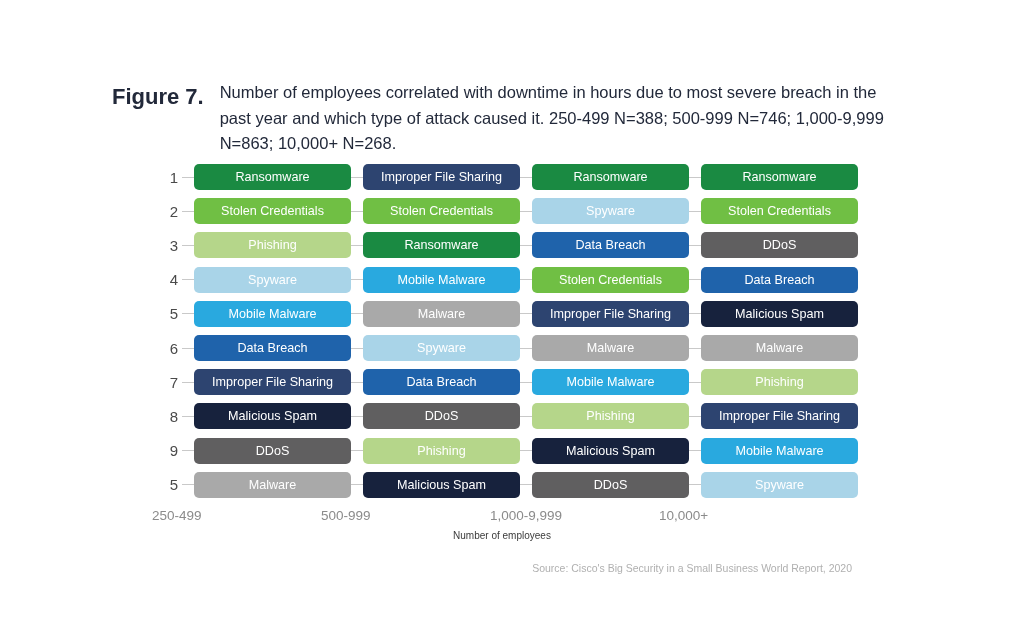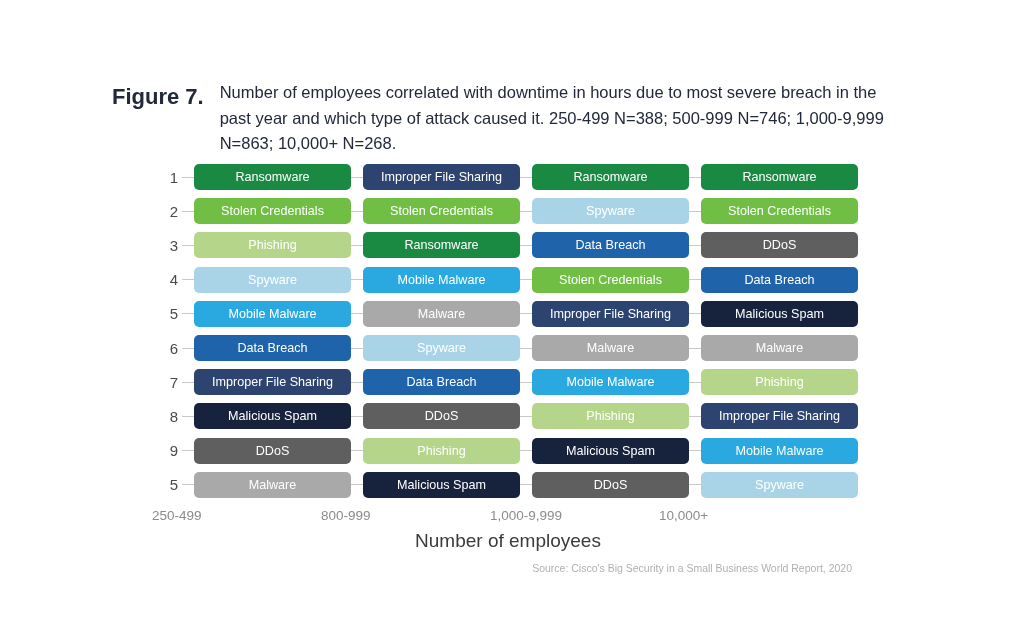--- a/index.html
+++ b/index.html
@@ -123,25 +123,25 @@
     flex: 0 0 auto;
     width: 157px;
     text-align: left;
     font-size: 13.5px;
     color: #8b8b8b;
   }
   .x-tick-gap { flex: 0 0 12px; }
 
   #x-axis-title {
     position: absolute;
-    left: 158px;
+    left: 152px;
     top: 530px;
     width: 700px;
     text-align: center;
-    font-size: 19px;
+    font-size: 10px;
     color: #3b3b3b;
   }
 
   #source-note {
     position: absolute;
     right: 172px;
     top: 562px;
     font-size: 10.5px;
     color: #b0b0b0;
     white-space: nowrap;
@@ -287,20 +287,20 @@
           <div class="cell-gap"></div>
           <div class="bar c3" style="background: rgb(169, 212, 232);">Spyware</div>
         </div>
       </div>
     </div>
 </div>
 
 <div id="x-tick-labels">
     <div class="x-tick">250-499</div>
     <div class="x-tick-gap"></div>
-    <div class="x-tick">800-999</div>
+    <div class="x-tick">500-999</div>
     <div class="x-tick-gap"></div>
     <div class="x-tick">1,000-9,999</div>
     <div class="x-tick-gap"></div>
     <div class="x-tick">10,000+</div>
   </div>
 <div id="x-axis-title">Number of employees</div>
 <div id="source-note">Source: Cisco's Big Security in a Small Business World Report, 2020</div>
 
 </body></html>

